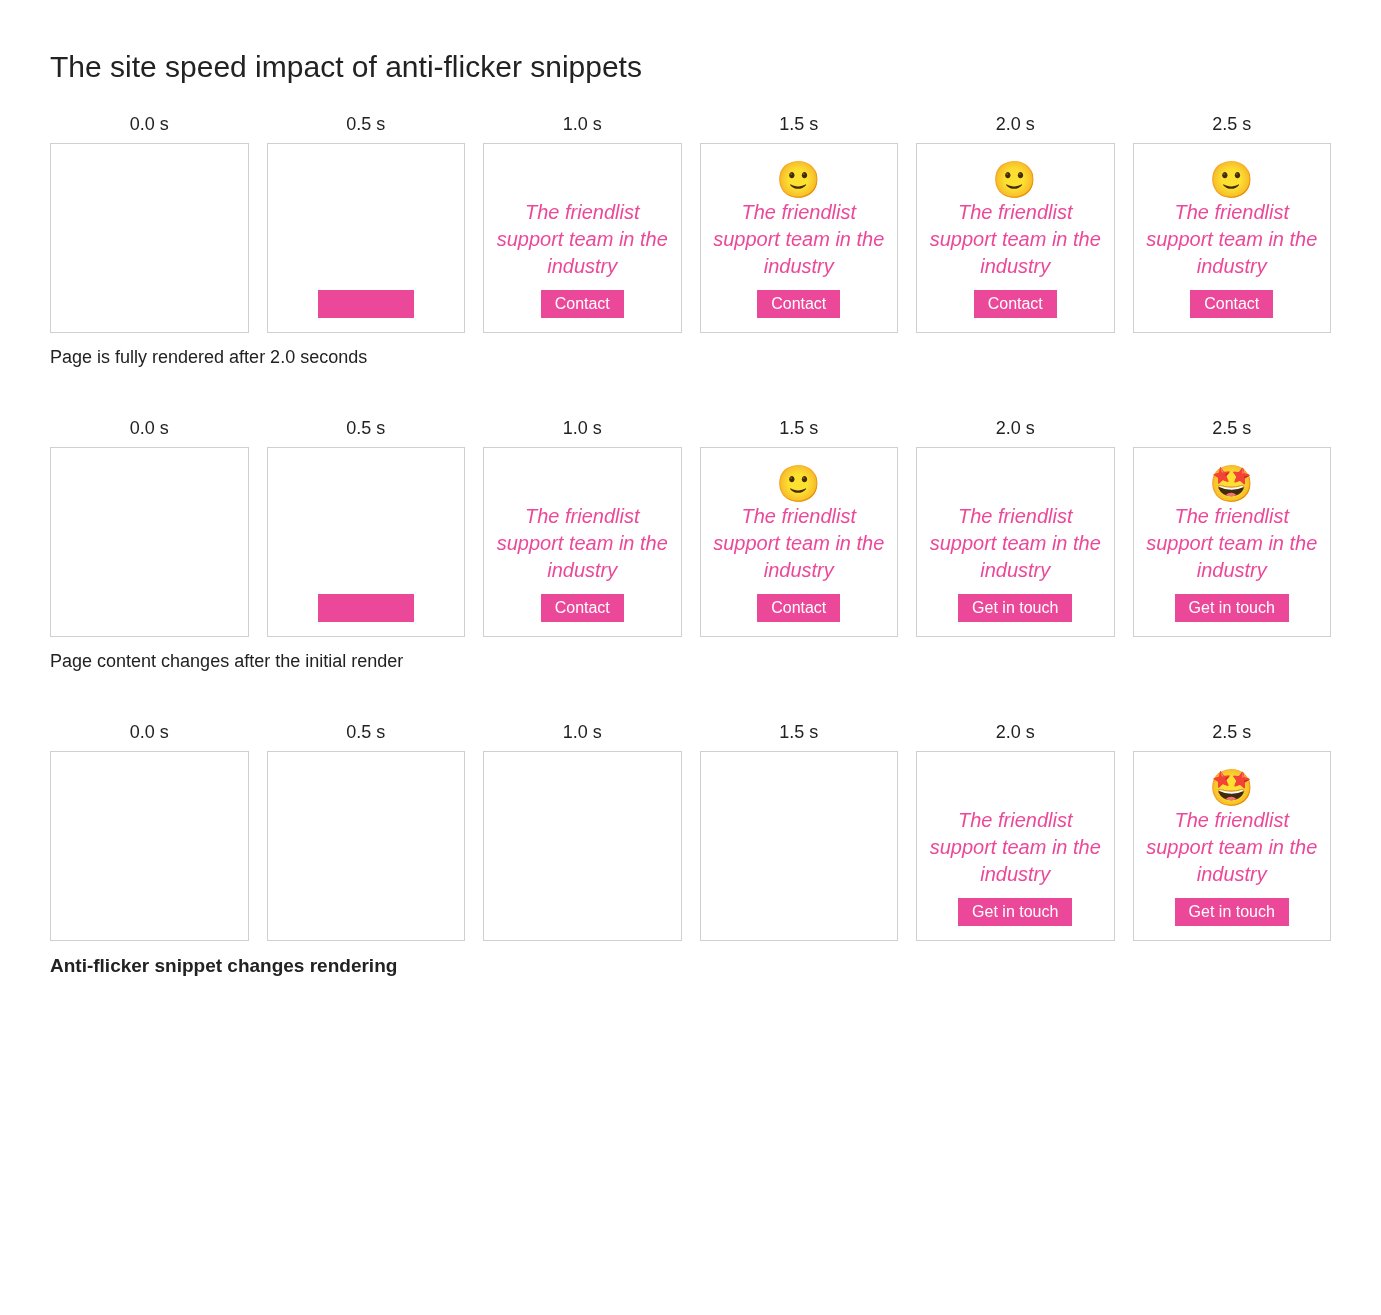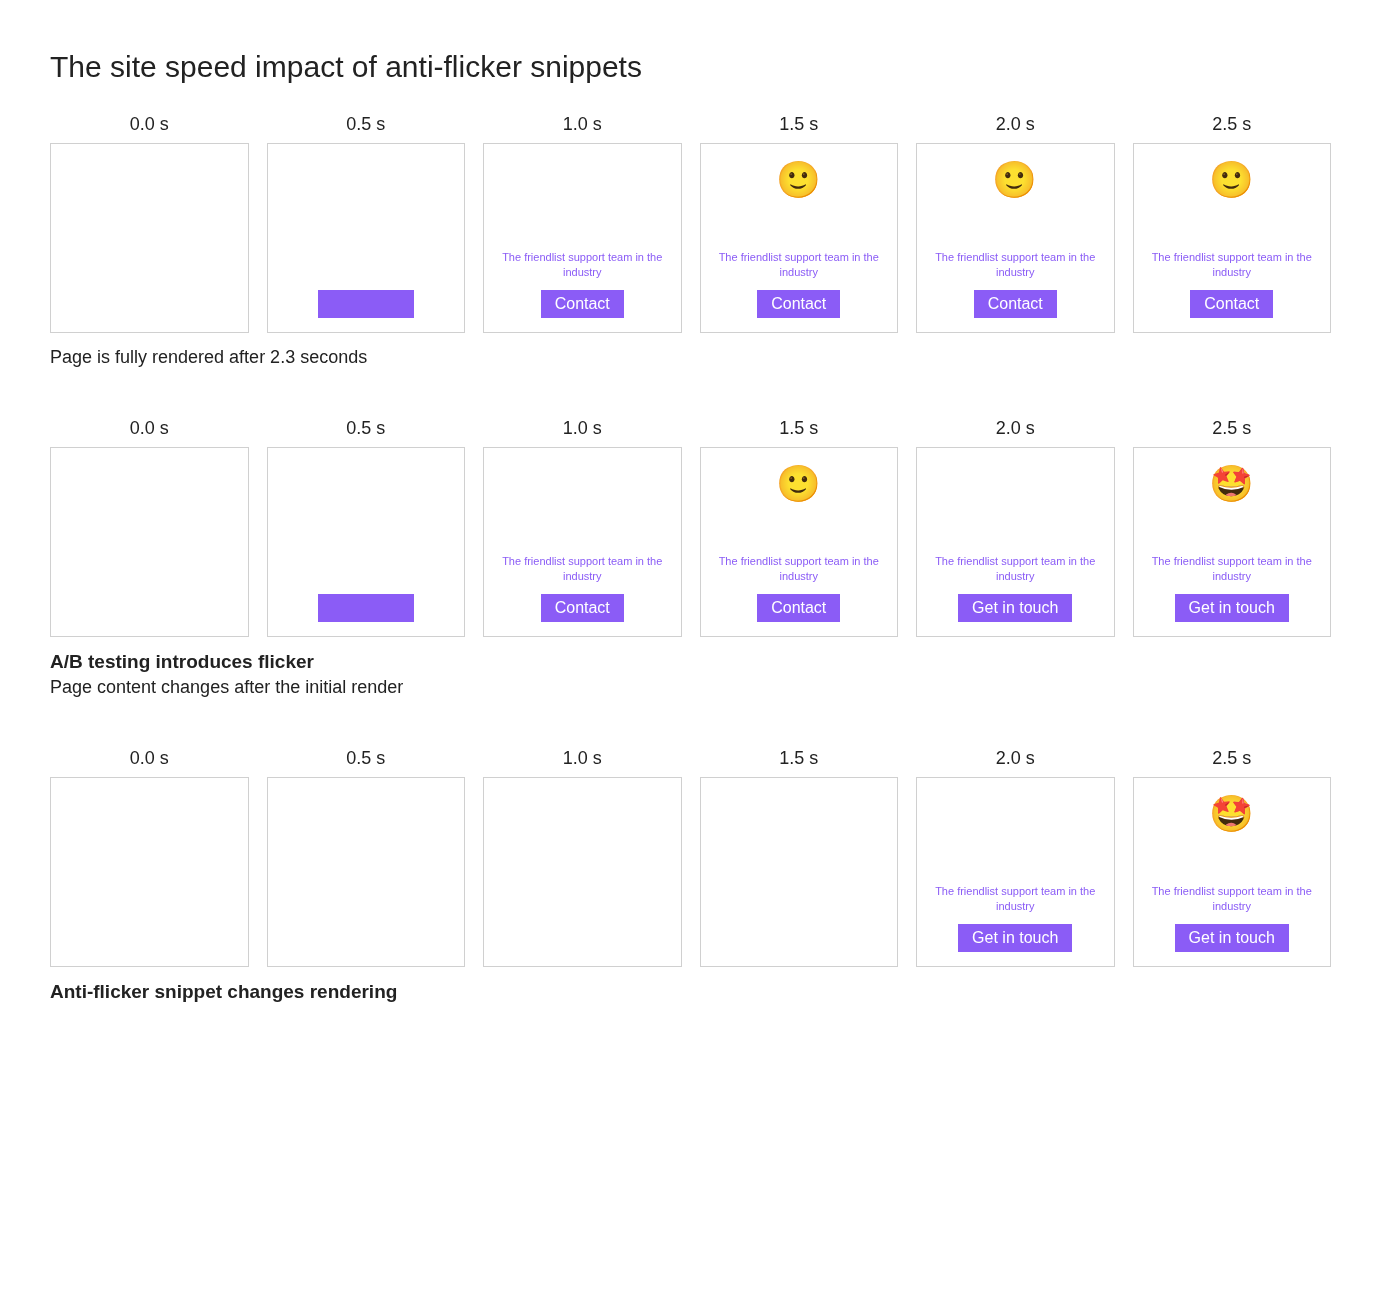--- a/index.html
+++ b/index.html
@@ -46,32 +46,33 @@
     background: #fff;
   }
   .frame-icon {
     font-size: 36px;
     line-height: 1;
     margin-bottom: auto;
     margin-top: 6px;
     height: 42px;
   }
   .frame-text {
-    font-size: 11px;
+    font-size: 20px;
     text-align: center;
     line-height: 1.35;
     margin-bottom: 10px;
-    color: #8b5cf6;
+    color: #ec4899;
     min-height: 64px;
     display: flex;
     align-items: flex-end;
     justify-content: center;
+    font-style: italic;
   }
   .frame-button {
-    background: #8b5cf6;
+    background: #ec4899;
     color: #fff;
     font-size: 16px;
     padding: 4px 14px;
     border: none;
     display: inline-block;
     text-align: center;
     min-height: 28px;
     line-height: 20px;
   }
   .frame-button.blank {
@@ -140,21 +141,21 @@
         </div>
         <div class="frame-col">
           <div class="time-label">2.5 s</div>
           <div class="frame">
             <div class="frame-icon">🙂</div>
             <div class="frame-text">The friendlist support team in the industry</div>
             <div class="frame-button">Contact</div>
           </div>
         </div>
       </div>
-      <div class="row-desc">Page is fully rendered after 2.3 seconds</div>
+      <div class="row-desc">Page is fully rendered after 2.0 seconds</div>
     </div>
     <div class="row">
       <div class="timeline">
         <div class="frame-col">
           <div class="time-label">0.0 s</div>
           <div class="frame">
             <div class="frame-icon hidden"></div>
             <div class="frame-text hidden"></div>
             <div class="frame-button hidden"></div>
           </div>
@@ -193,21 +194,20 @@
         </div>
         <div class="frame-col">
           <div class="time-label">2.5 s</div>
           <div class="frame">
             <div class="frame-icon">🤩</div>
             <div class="frame-text">The friendlist support team in the industry</div>
             <div class="frame-button">Get in touch</div>
           </div>
         </div>
       </div>
-      <div class="row-title">A/B testing introduces flicker</div>
       <div class="row-desc">Page content changes after the initial render</div>
     </div>
     <div class="row">
       <div class="timeline">
         <div class="frame-col">
           <div class="time-label">0.0 s</div>
           <div class="frame">
             <div class="frame-icon hidden"></div>
             <div class="frame-text hidden"></div>
             <div class="frame-button hidden"></div>

